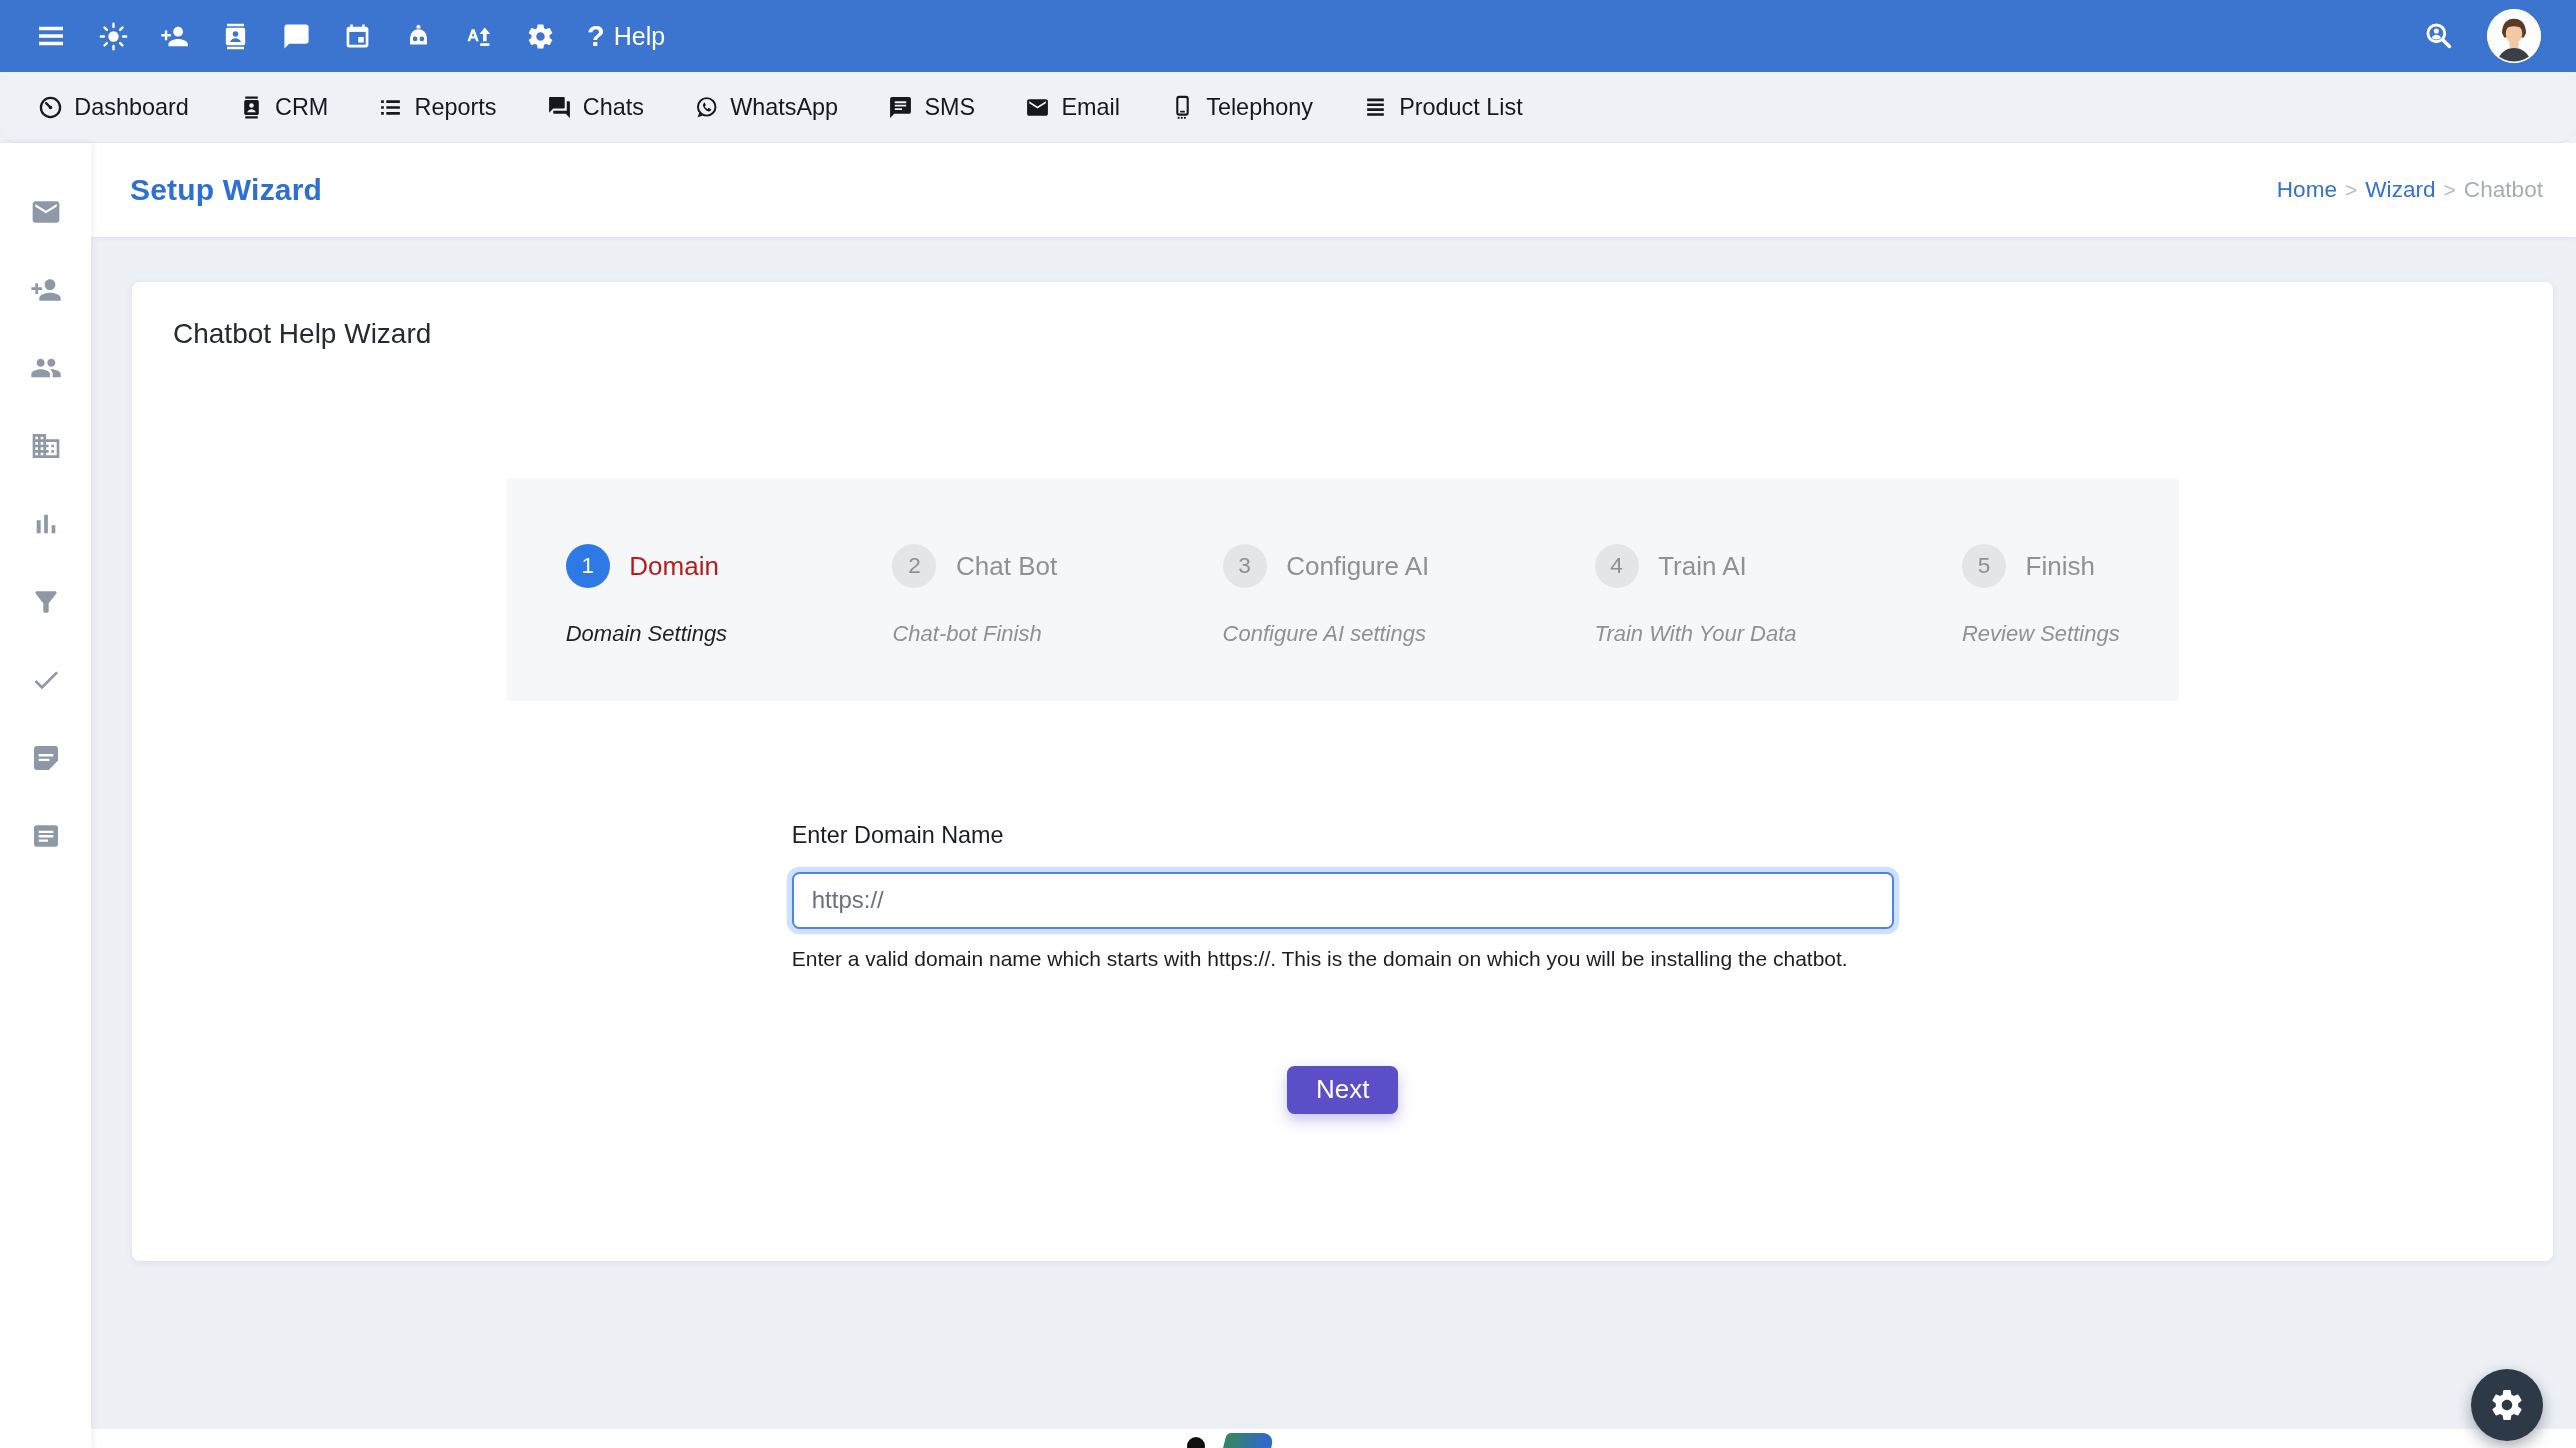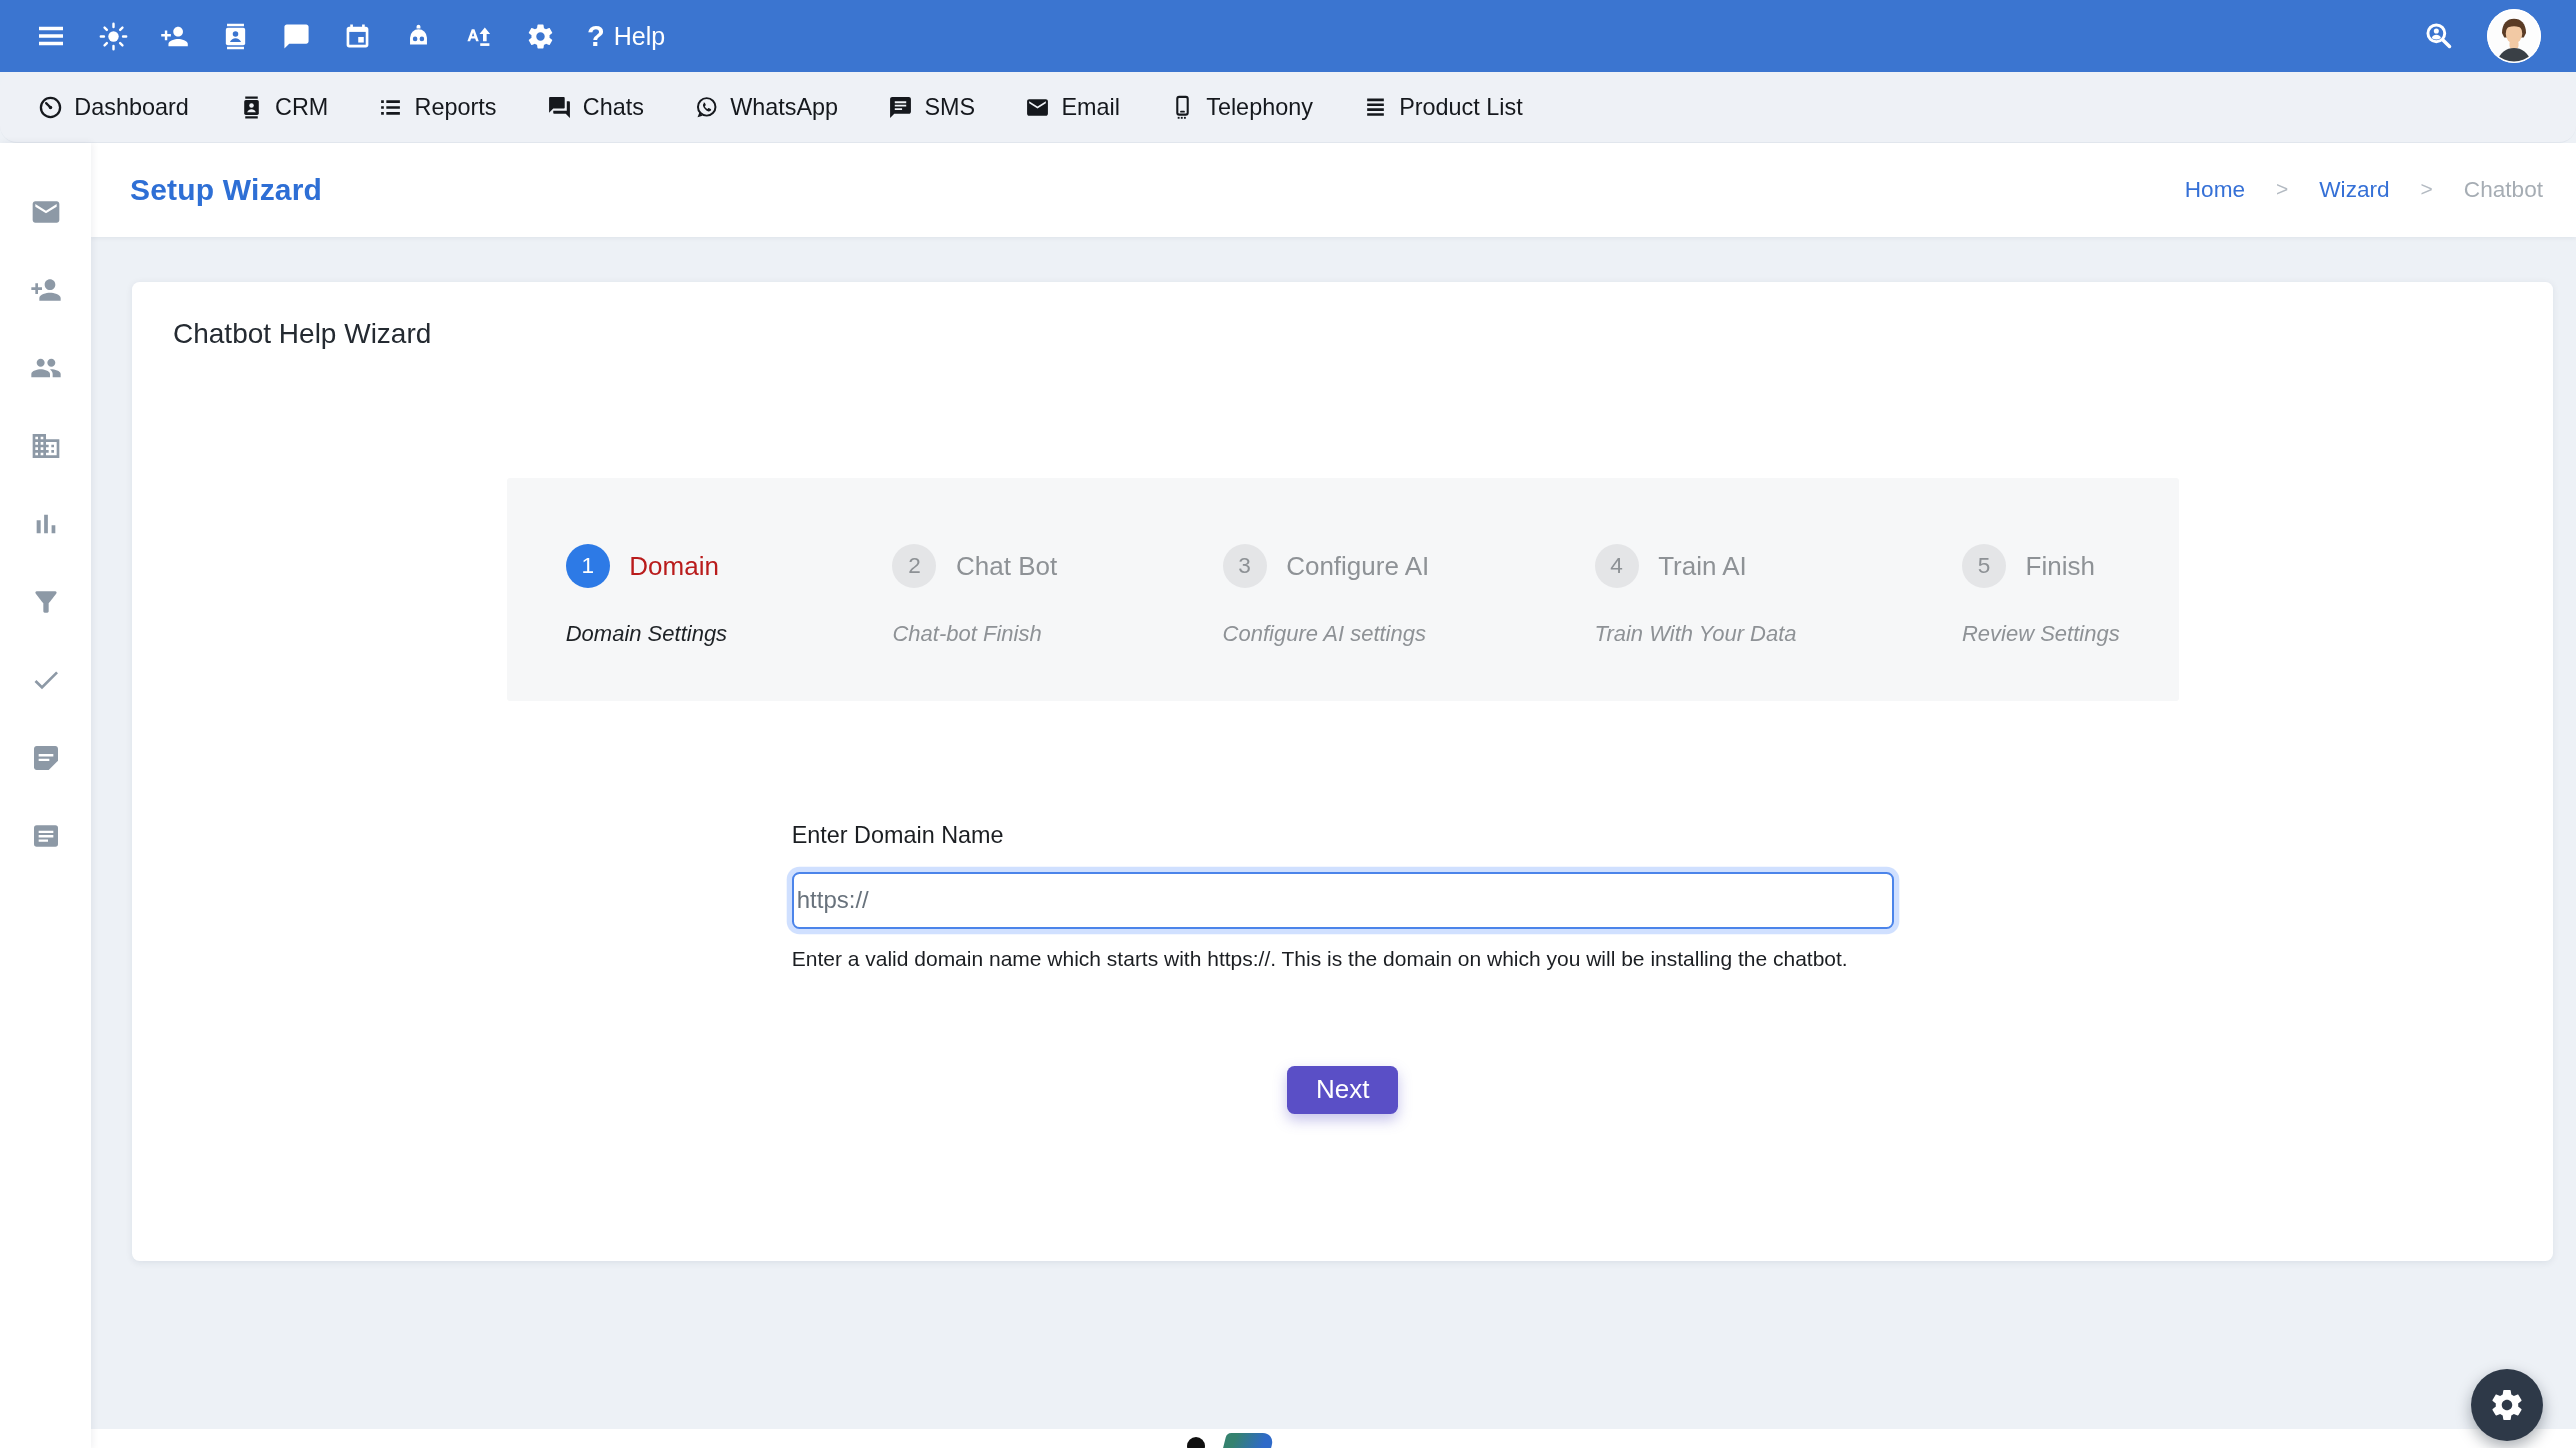--- a/index.html
+++ b/index.html
@@ -39,21 +39,21 @@
     background: none; border: none; cursor: pointer; }
   .side-item svg { width: 32px; height: 32px; fill: #8D99A6; }
 
   .main { flex: 1; display: flex; flex-direction: column; min-width: 0; }
 
   
   .page-header { flex: 0 0 94px; background: #fff; display: flex; align-items: center;
     justify-content: space-between; padding: 0 33px 0 39px;
     box-shadow: 0 1.5px 3.8px rgba(15,34,58,.05); z-index: 4; }
   .page-title { font-size: 30px; font-weight: 700; color: #2e6fd5; letter-spacing: 0.2px; }
-  .breadcrumb { display: flex; align-items: flex-start; gap: 31px; font-size: 22.6px; }
+  .breadcrumb { display: flex; align-items: center; gap: 8px; font-size: 22.6px; }
   .crumb-link { color: #3570D6; text-decoration: none; cursor: pointer; }
   .crumb-sep { color: #b3bac2; font-size: 21px; }
   .crumb-current { color: #a6adb4; }
 
   
   .content { flex: 1; background: #edf1f6; padding: 45px 22.6px 0 41px; overflow: hidden; }
   .card { background: #fff; border-radius: 7.5px; box-shadow: 0 1.5px 7.5px rgba(16,36,62,.08);
     padding: 36px 41px 147px; }
   .card-title { font-size: 28px; font-weight: 500; color: #242a31; }
   .card-subtitle { font-size: 23.4px; color: #9aa2a9; margin-top: 10.6px; }
@@ -70,21 +70,21 @@
   .step-sub { margin-top: 33px; font-size: 22px; color: #8e9296; white-space: nowrap; font-style: italic; }
   .step.active .step-circle { background: #2D7AE6; color: #fff; }
   .step.active .step-title { color: #b91c1c; }
   .step.active .step-sub { color: #1d2125; font-weight: 500; }
 
   
   .wizard-form { width: 1102px; margin: 121px auto 0; }
   .form-label { font-size: 23.4px; color: #1b1e22; display: block; margin-bottom: 22.6px; }
   .domain-input { width: 100%; height: 57px; border: 2.3px solid #4b84ea; border-radius: 7.5px;
     box-shadow: 0 0 0 5.3px rgba(86,144,255,.28); font-size: 24px; color: #68727c;
-    padding: 0 3px; outline: none; font-family: "Liberation Sans", sans-serif; background:#fff; }
+    padding: 0 18px; outline: none; font-family: "Liberation Sans", sans-serif; background:#fff; }
   .form-helper { margin-top: 18px; font-size: 21px; color: #1b1e22; }
 
   .next-wrap { display: flex; justify-content: center; margin-top: 95px; }
   .next-btn { background: #5A4FC6; color: #fff; font-size: 26px; border: none;
     border-radius: 7.5px; padding: 0 29px; height: 48px; cursor: pointer;
     box-shadow: 0 6px 13.6px rgba(90,79,198,.35); font-family: "Liberation Sans", sans-serif; }
 
   
   .footer { flex: 0 0 19.6px; background: #fff; position: relative; overflow: hidden; }
   .logo-dot { position: absolute; left: 1096px; top: 7.5px; width: 18px; height: 18px;

